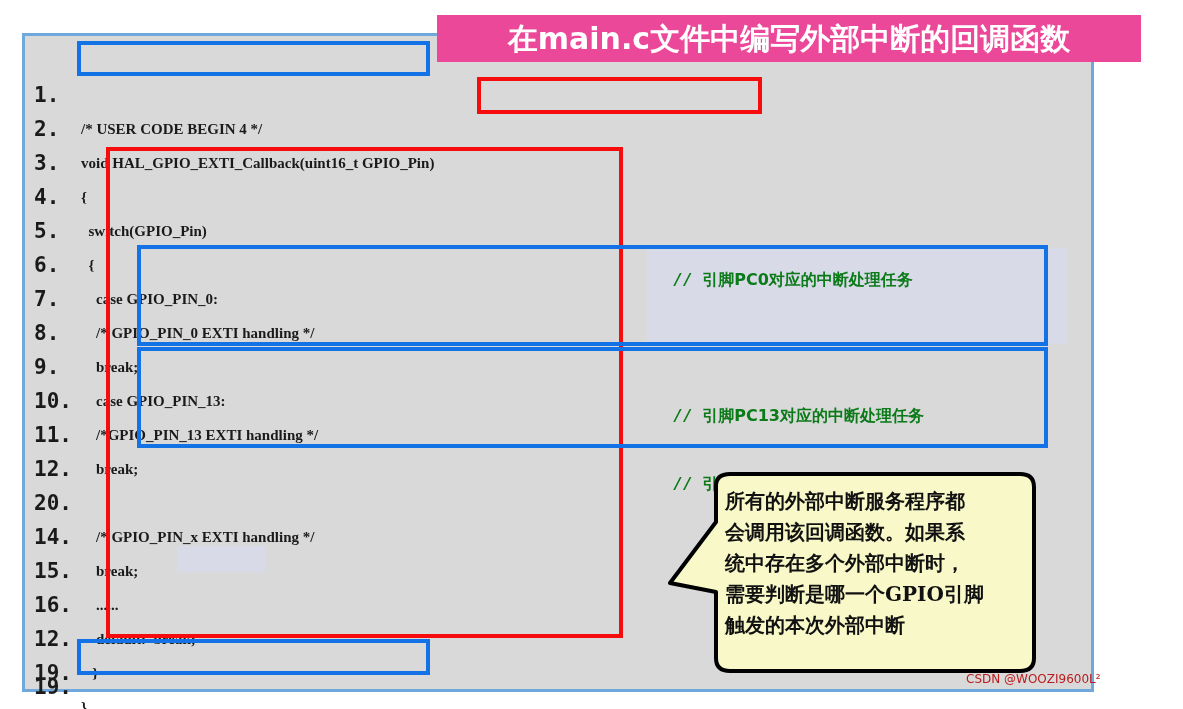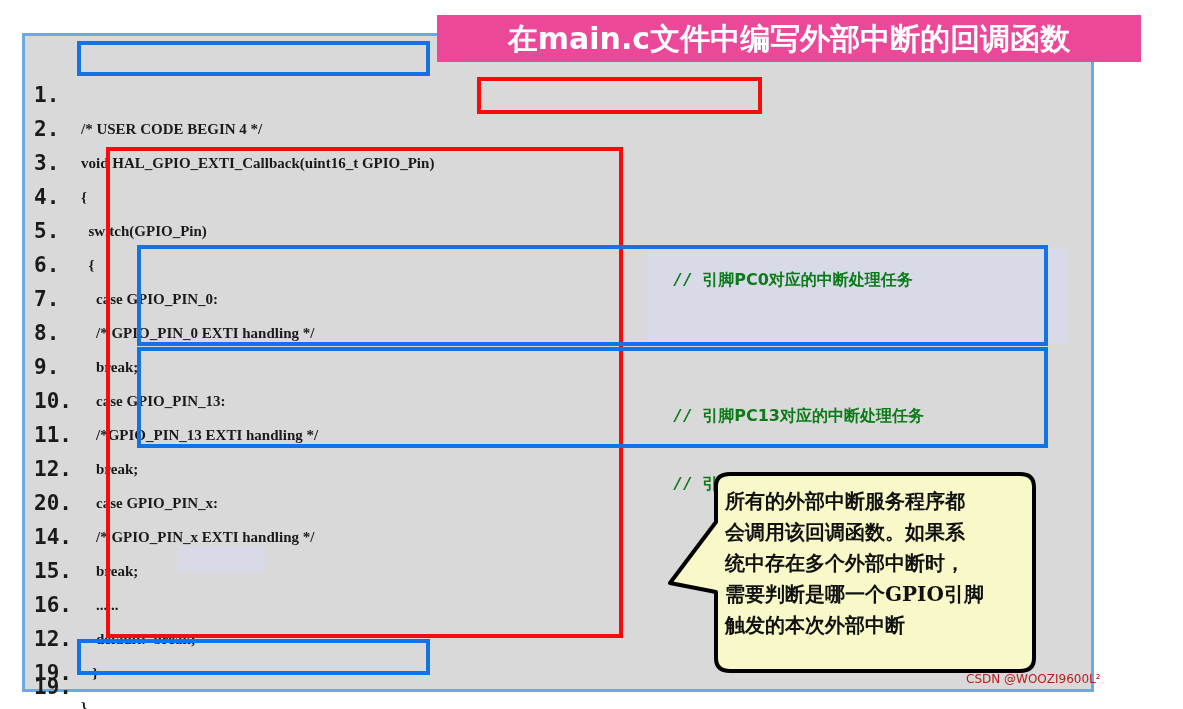--- a/index.html
+++ b/index.html
@@ -206,21 +206,20 @@
     <div class="code-line" style="top:314px;">
       <span class="ln">10.</span>
       <span class="ctext">    /*GPIO_PIN_13 EXTI handling */</span>
     </div>
     <div class="code-line" style="top:348px;">
       <span class="ln">11.</span>
       <span class="ctext">    break;</span>
     </div>
     <div class="code-line" style="top:382px;">
       <span class="ln">12.</span>
-      <span class="ctext">    case GPIO_PIN_x:</span>
     </div>
     <div class="code-line" style="top:416px;">
       <span class="ln">20.</span>
       <span class="ctext">    /* GPIO_PIN_x EXTI handling */</span>
     </div>
     <div class="code-line" style="top:450px;">
       <span class="ln">14.</span>
       <span class="ctext">    break;</span>
     </div>
     <div class="code-line" style="top:484px;padding-left:30px;">

